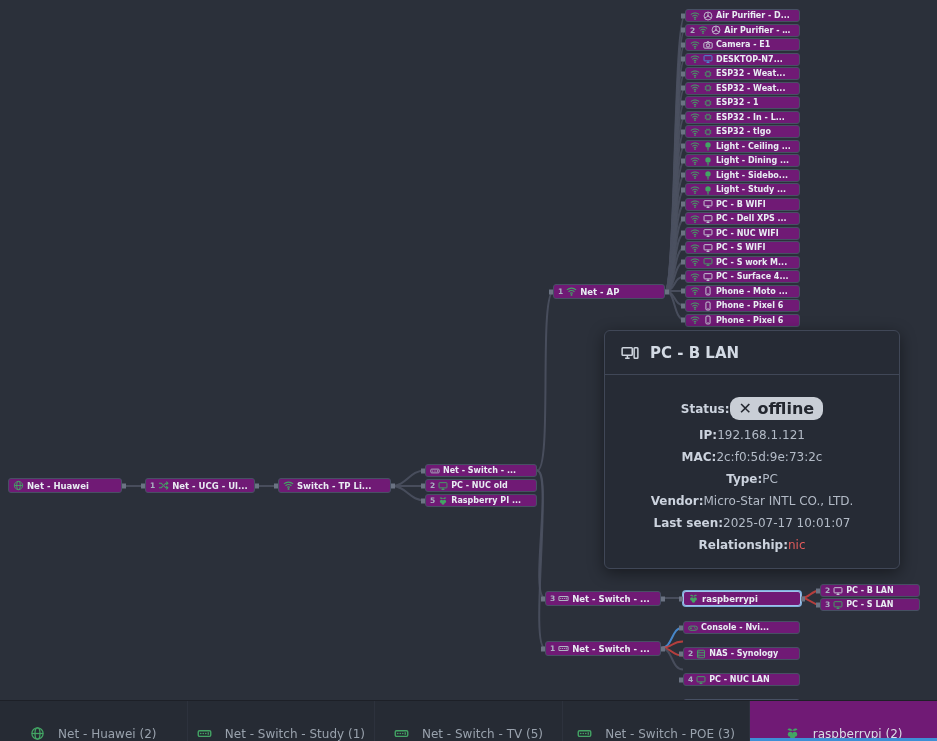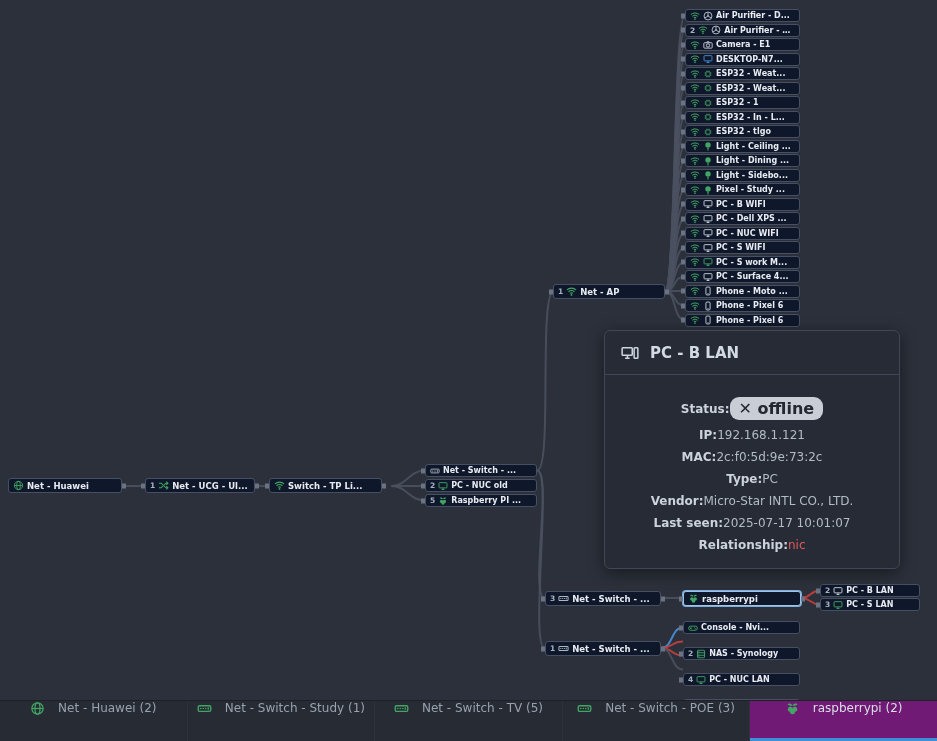--- a/index.html
+++ b/index.html
@@ -5,21 +5,21 @@
   *{margin:0;padding:0;box-sizing:border-box}
   html,body{width:937px;height:741px;overflow:hidden;background:#2b303a;
     font-family:"DejaVu Sans","Liberation Sans",sans-serif}
   .canvas{position:relative;width:937px;height:700px;overflow:hidden}
   svg.links{position:absolute;left:0;top:0;pointer-events:none}
   .lk{fill:none;stroke:var(--link-gray,#4b5160);stroke-width:2;opacity:.9}
   .lk.red{stroke:var(--link-red,#c4403e)}
   .lk.blue{stroke:var(--link-blue,#4a90d9)}
 
   .node{position:relative;height:13px;display:flex;align-items:center;gap:3px;
-    padding:0 4px;background:#0f172a;border:1px solid #475063;border-radius:3px;
+    padding:0 4px;background:#701a75;border:1px solid #475063;border-radius:3px;
     color:#e8ecf2;font-size:8px;font-weight:bold;white-space:nowrap;cursor:pointer}
   .abs{position:absolute;height:15px;font-size:8.5px}
   .sel{border-color:#9fc3e8;box-shadow:0 0 0 1px #7fb0de}
   .badge{font-size:7.5px;color:#a9b2c0}
   .badge:empty{display:none}
   .ic{width:10px;height:10px;flex:none}
   .abs .ic{width:11px;height:11px}
   .lbl{flex:1;overflow:hidden;text-overflow:ellipsis}
   .g{color:var(--icon-green,#43a564)}
   .pl::before{content:"";position:absolute;left:-5px;top:50%;transform:translateY(-50%);
@@ -37,21 +37,21 @@
   .rows{padding:22px 16px 16px;display:flex;flex-direction:column;gap:8px}
   .row{display:flex;justify-content:center;align-items:center;font-size:12px;min-height:14px}
   .rl{font-weight:bold;color:#ccd3de}
   .rv{color:#b3bbc7;text-align:right}
   .rv[data-type="status"]{background:#c9ced6;color:#23272f;font-weight:bold;
     font-size:16px;padding:2px 9px;border-radius:9px}
   .rv[data-type="danger"]{color:var(--danger,#e05b5b)}
 
   .tabbar{position:absolute;left:0;top:700px;width:937px;height:41px;display:flex;
     background:#262b34;border-top:1px solid #1d2027}
-  .tab{flex:1;display:flex;align-items:flex-start;justify-content:center;gap:13px;
+  .tab{flex:1;display:flex;align-items:flex-end;justify-content:center;gap:13px;
     font-size:12px;color:#99a2ad;border-right:1px solid #2d323d;cursor:pointer;position:relative}
   .tab:last-child{border-right:none}
   .tab .ic{width:15px;height:15px;color:var(--icon-green,#43a564)}
   .tab[data-active="true"]{background:#701a75;color:#d9dee6}
   .tab[data-active="true"]::after{content:"";position:absolute;left:0;right:0;bottom:0;
     height:3px;background:var(--accent-blue,#3d8fd6)}
 </style>
 </head>
 <body>
 
@@ -181,21 +181,21 @@
   </div>
 
   <div class="node abs pl pr" style="left:145px;top:478px;width:110px">
     <span class="badge">1</span>
     <svg class="ic" style="color: rgb(67, 165, 100);">
         <use href="#i-shuffle"></use>
       </svg>
     <span class="lbl">Net - UCG - Ul...</span>
   </div>
 
-  <div class="node abs pl pr" style="left:269px;top:478px;width:113px">
+  <div class="node abs pl pr" style="left:278px;top:478px;width:113px">
 
     <svg class="ic" style="color: rgb(67, 165, 100);">
         <use href="#i-wifi"></use>
       </svg>
     <span class="lbl">Switch - TP Li...</span>
   </div>
 
   <div class="col" style="left:425px;top:464px;width:112px;gap:2px">
 
   <div class="node pl">
@@ -352,21 +352,21 @@
         <span class="lbl">Light - Sidebo...</span>
       </div>
       <div class="node pl">
 
         <svg class="ic g">
           <use href="#i-wifi"></use>
         </svg>
         <svg class="ic" style="color: rgb(67, 165, 100);">
           <use href="#i-bulb"></use>
         </svg>
-        <span class="lbl">Pixel - Study ...</span>
+        <span class="lbl">Light - Study ...</span>
       </div>
       <div class="node pl">
 
         <svg class="ic g">
           <use href="#i-wifi"></use>
         </svg>
         <svg class="ic" style="color: rgb(205, 211, 220);">
           <use href="#i-monitor"></use>
         </svg>
         <span class="lbl">PC - B WIFI</span>

